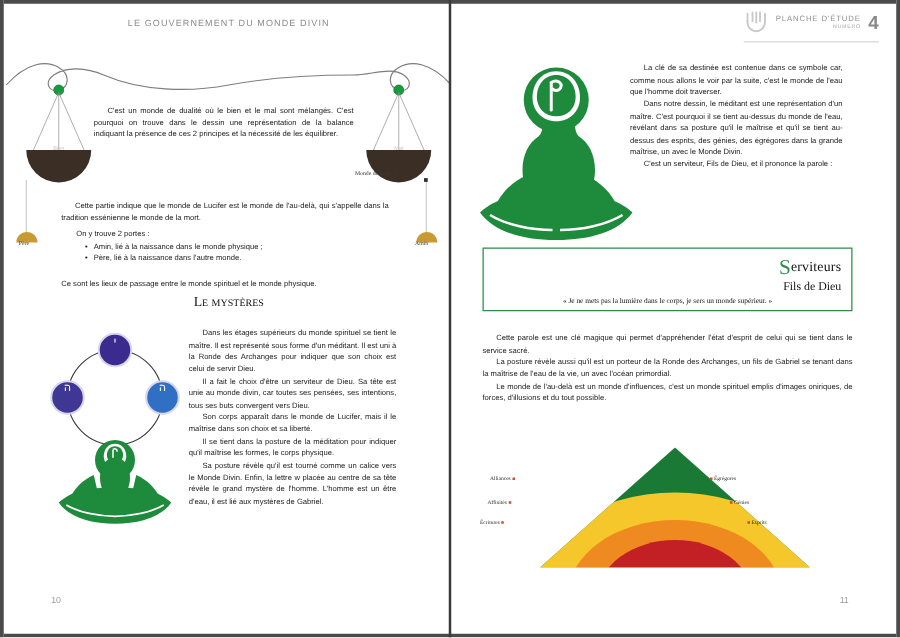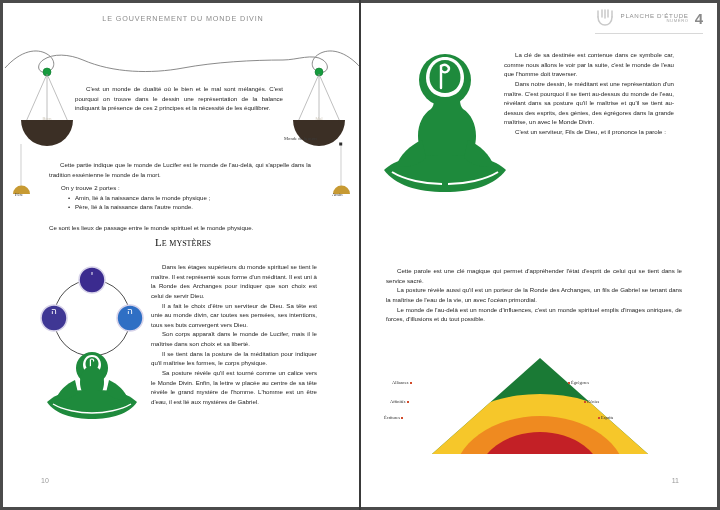--- a/index.html
+++ b/index.html
@@ -364,20 +364,27 @@
         <path d="M86,92 c12,5 22,15 26,26 c-11,3 -22,-1 -30,-8 z" fill="#1e8a3c"></path>
       </svg>
     </div>
 
     <div class="body-text" style="left:144px; top:50px; width:170px;">
       <p>La clé de sa destinée est contenue dans ce symbole car, comme nous allons le voir par la suite, c'est le monde de l'eau que l'homme doit traverser.</p>
       <p>Dans notre dessin, le méditant est une représentation d'un maître. C'est pourquoi il se tient au-dessus du monde de l'eau, révélant dans sa posture qu'il le maîtrise et qu'il se tient au-dessus des esprits, des génies, des égrégores dans la grande maîtrise, un avec le Monde Divin.</p>
       <p>C'est un serviteur, Fils de Dieu, et il prononce la parole :</p>
     </div>
 
+    <div class="quote-box" style="left:26px; top:198px; width:296px;">
+      <div class="qb-head">
+        <span class="qb-drop">S</span><span class="qb-word1">erviteurs</span>
+        <span class="qb-word2">Fils de Dieu</span>
+      </div>
+      <div class="qb-quote">« Je ne mets pas la lumière dans le corps, je sers un monde supérieur. »</div>
+    </div>
 
     <div class="body-text" style="left:26px; top:266px; width:296px;">
       <p>Cette parole est une clé magique qui permet d'appréhender l'état d'esprit de celui qui se tient dans le service sacré.</p>
       <p>La posture révèle aussi qu'il est un porteur de la Ronde des Archanges, un fils de Gabriel se tenant dans la maîtrise de l'eau de la vie, un avec l'océan primordial.</p>
       <p>Le monde de l'au-delà est un monde d'influences, c'est un monde spirituel emplis d'images oniriques, de forces, d'illusions et du tout possible.</p>
     </div>
 
     <div style="position:absolute; left:30px; top:350px; width:300px; height:120px;">
       <svg width="300" height="120" viewBox="0 0 300 120">
         <defs>

